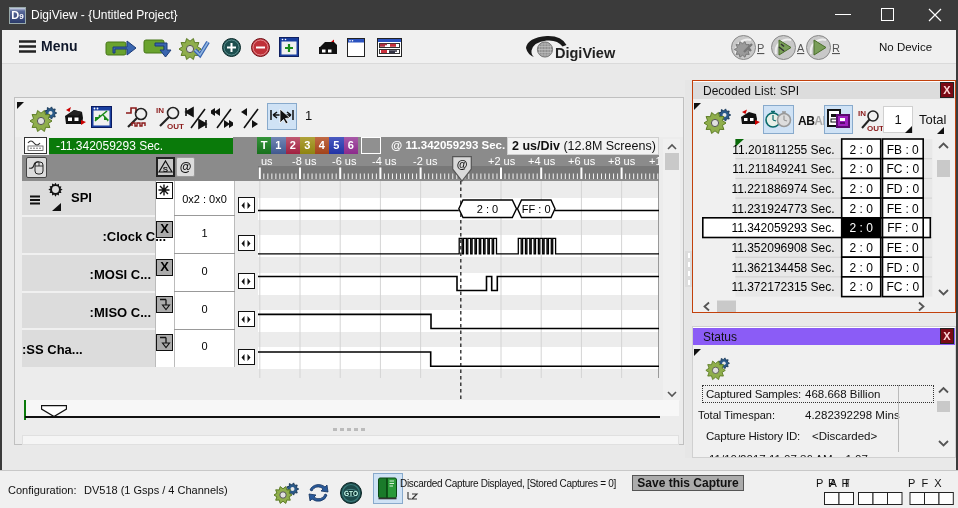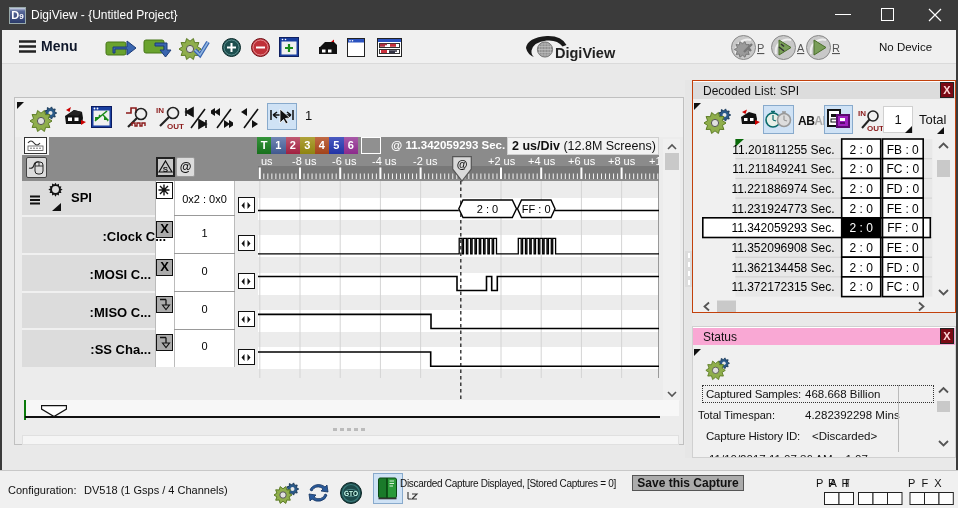--- a/index.html
+++ b/index.html
@@ -197,20 +197,21 @@
  <div class="abs" style="left:7px;top:39px;width:27px;height:18px;background:#f0f0f0"></div>
 
  <div class="abs" style="left:9px;top:39px;width:23px;height:17px;background:#fff;border:1px solid #333">
    <svg width="21" height="15">
         <path d="M3 5 q3 -4 6 0 t6 0" stroke="#333" fill="none" stroke-width="1.2"></path>
         <rect x="3" y="8" width="15" height="4.5" fill="none" stroke="#555" stroke-width="0.8"></rect>
         <path d="M5 10.2h2M8 10.2h2M11 10.2h2M14 10.2h2" stroke="#555" stroke-width="0.8"></path>
       </svg>
  </div>
 
+ <div class="abs" style="left:33px;top:39px;width:185px;height:17px;background:#0a7a0a;border-top:1px solid #efefef;border-left:1px solid #efefef;color:#fff;font-size:12px;line-height:16px;padding-left:7px">-11.342059293 Sec.</div>
 
  <div class="abs" style="left:242px;top:39px;height:17px;font-size:11px;font-weight:bold;color:#fff;text-align:center">
   <div class="abs" style="left:0;width:14px;height:17px;background:linear-gradient(180deg,#35953a,#17701c);line-height:17px">T</div>
   <div class="abs" style="left:14px;width:14.5px;height:17px;background:linear-gradient(180deg,#7286b5,#40598f);line-height:17px">1</div>
   <div class="abs" style="left:28.5px;width:14.5px;height:17px;background:linear-gradient(180deg,#c05a72,#a02040);line-height:17px">2</div>
   <div class="abs" style="left:43px;width:14.5px;height:17px;background:linear-gradient(180deg,#b0a23a,#8f8410);line-height:17px">3</div>
   <div class="abs" style="left:57.5px;width:14.5px;height:17px;background:linear-gradient(180deg,#c06a45,#a2431a);line-height:17px">4</div>
   <div class="abs" style="left:72px;width:14.5px;height:17px;background:linear-gradient(180deg,#4a5ac0,#2133a5);line-height:17px">5</div>
   <div class="abs" style="left:86.5px;width:14.5px;height:17px;background:linear-gradient(180deg,#a85aa8,#8c2a8c);line-height:17px">6</div>
   <div class="abs" style="left:104px;width:20px;height:17px;background:#909090;border:1.5px solid #fff"></div>
@@ -280,21 +281,21 @@
       <circle cx="12" cy="12" r="5.5" fill="#dcdcdc"></circle>
     </svg>
  <svg class="abs" style="left:37px;top:105px" width="9" height="8">
       <path d="M9 0 V8 H0 Z" fill="#111"></path>
     </svg>
 
  <div class="abs" style="left:56px;top:92px;font-size:13px;font-weight:bold;color:#000">SPI</div>
  <div class="abs" style="left:22px;top:131px;width:129px;text-align:right;font-size:13px;font-weight:bold;color:#000">:Clock C...</div>
  <div class="abs" style="left:7px;top:169px;width:129px;text-align:right;font-size:13px;font-weight:bold;color:#000">:MOSI C...</div>
  <div class="abs" style="left:7px;top:206.5px;width:129px;text-align:right;font-size:13px;font-weight:bold;color:#000">:MISO C...</div>
- <div class="abs" style="left:7px;top:244px;width:129px;text-align:right;font-size:13px;font-weight:bold;color:#000">:SS Cha...</div>
+ <div class="abs" style="left:7px;top:244px;width:129px;text-align:left;font-size:13px;font-weight:bold;color:#000">:SS Cha...</div>
 
  <div class="abs" style="left:141px;top:84px;width:17px;height:17px;background:#fff;border:1.5px solid #111">
   <svg width="14" height="14">
         <path d="M7 1.5V12.5M1.5 7H12.5M3 3L11 11M11 3L3 11" stroke="#111" stroke-width="1.4"></path>
       </svg>
  </div>
  <div class="abs" style="left:141px;top:123px;width:17px;height:17px;background:#ababab;border:1.5px solid #111;text-align:center;font-size:13px;font-weight:bold;line-height:14px;color:#000">X</div>
  <div class="abs" style="left:141px;top:161px;width:17px;height:17px;background:#ababab;border:1.5px solid #111;text-align:center;font-size:13px;font-weight:bold;line-height:14px;color:#000">X</div>
  <div class="abs" style="left:141px;top:198px;width:17px;height:17px;background:#ababab;border:1.5px solid #111">
   <svg width="14" height="14">
@@ -505,21 +506,21 @@
     <rect x="16" y="0.5" width="19" height="12" fill="#c9c9c9"></rect>
     <path d="M218 2.5 L222.5 6.5 L218 10.5" stroke="#555" fill="none" stroke-width="1.8"></path>
   </svg>
 </div>
 
 <div class="abs" style="left:685px;top:80px;width:7px;height:378px;background:#e6e6e6"></div>
 <div class="abs" style="left:685px;top:251px;width:7px;height:36px;background:#dcdcdc">
     <div class="abs" style="left:3px;top:2px;width:2px;height:32px;background:linear-gradient(180deg,#fff 0 5px,transparent 5px 9px,#fff 9px 14px,transparent 14px 18px,#fff 18px 23px,transparent 23px 27px,#fff 27px 32px,transparent 32px)"></div>
   </div>
 <div id="status" class="abs" style="left:692px;top:326px;width:264px;height:132px;background:#f0f0f0;border:1px solid #d0d0d0;overflow:hidden">
-  <div class="abs" style="left:0;top:0;width:262px;height:18px;background:#f9a8d4;border-top:1px solid #fff">
+  <div class="abs" style="left:0;top:0;width:262px;height:18px;background:#8b5cf6;border-top:1px solid #fff">
     <div class="abs" style="left:10px;top:2px;font-size:12px;color:#111">Status</div>
     <div class="abs" style="left:247px;top:0px;width:14px;height:16px;background:#7a0a14;border:1px solid #222;color:#ffd7d7;font-size:11px;font-weight:bold;text-align:center;line-height:15px">X</div>
   </div>
   <svg class="abs" style="left:1px;top:22px" width="7" height="7">
       <path d="M0 0 L7 0 L0 7 Z" fill="#111"></path>
     </svg>
   <svg class="abs" style="left:12px;top:28px" width="30" height="28" viewBox="0 0 34 31">
    <polygon points="27.7,9.0 25.4,10.4 26.2,13.0 23.6,12.6 22.6,15.1 20.8,13.1 18.4,14.4 18.3,11.7 15.7,11.1 17.3,9.0 15.7,6.9 18.3,6.3 18.4,3.6 20.8,4.9 22.6,2.9 23.6,5.4 26.2,5.0 25.4,7.6" fill="#2a5a8a" stroke="#1a3a5a"></polygon>
    <circle cx="21.5" cy="9" r="2" fill="#e8e8e8"></circle>
    <polygon points="23.0,17.0 19.4,19.4 20.9,23.5 16.6,23.3 15.4,27.5 12.0,24.8 8.6,27.5 7.4,23.3 3.1,23.5 4.6,19.4 1.0,17.0 4.6,14.6 3.1,10.5 7.4,10.7 8.6,6.5 12.0,9.2 15.4,6.5 16.6,10.7 20.9,10.5 19.4,14.6" fill="#8fae4c" stroke="#5c7c24"></polygon>

